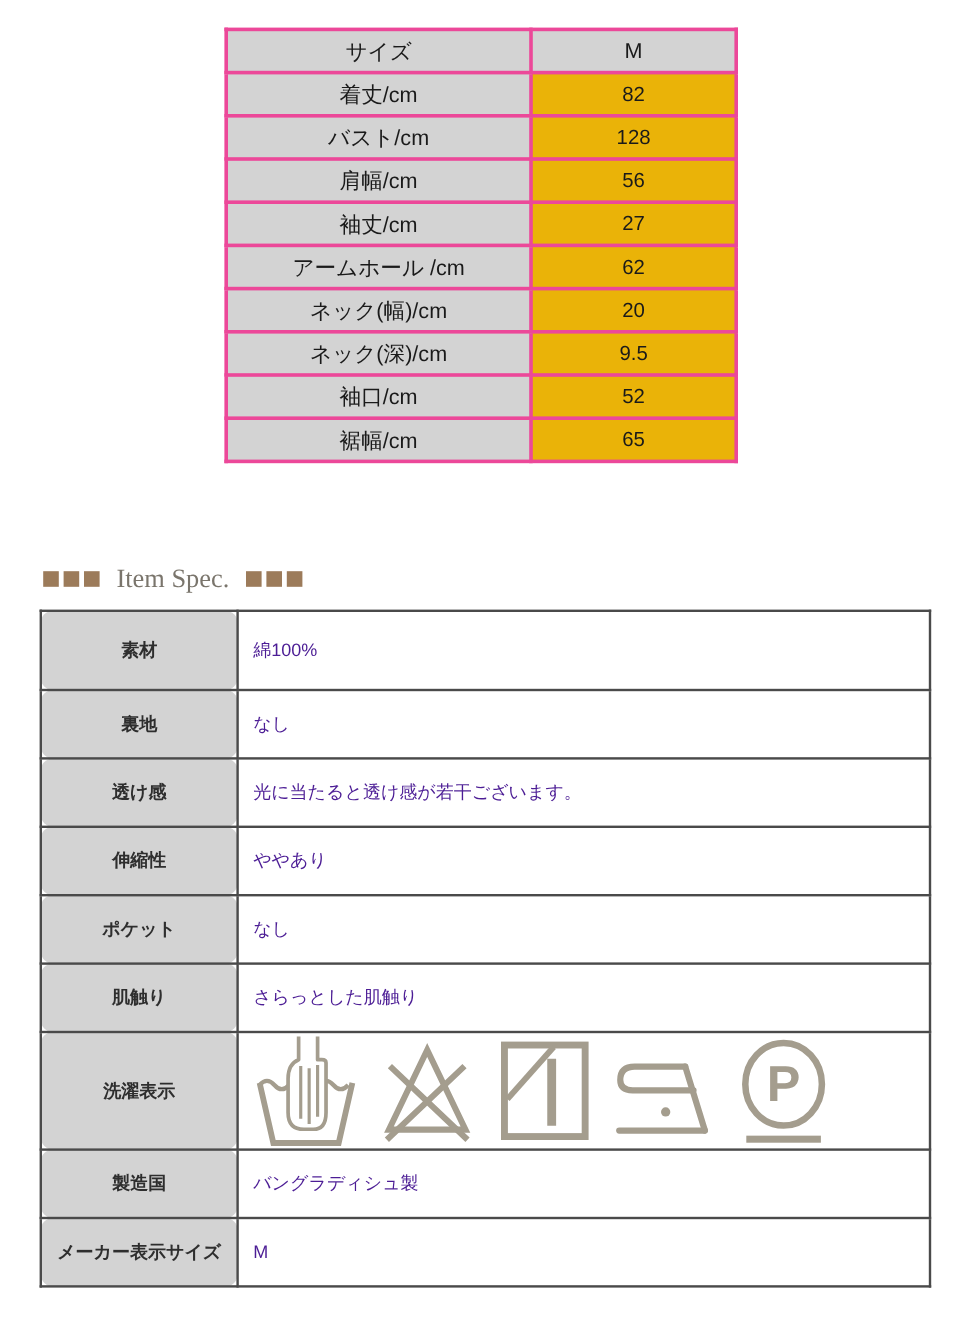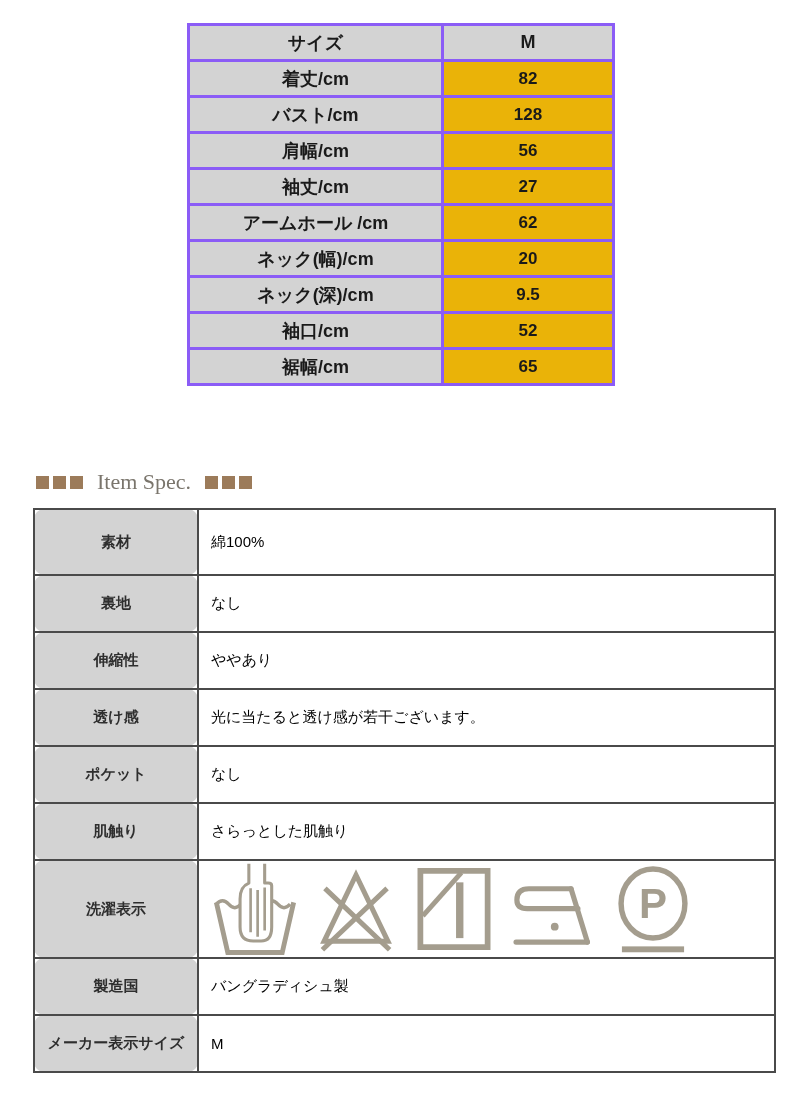--- a/index.html
+++ b/index.html
@@ -8,23 +8,23 @@
     font-family:"Liberation Sans","DejaVu Sans",sans-serif;
     position:relative;overflow:hidden;
   }
 
   
   .size-table{
     position:absolute;left:187px;top:23px;width:425px;
     border-collapse:collapse;table-layout:fixed;
   }
   .size-table th,.size-table td{
-    border:3px solid #8b5cf6;height:33px;padding:0;
+    border:3px solid #ec4899;height:33px;padding:0;
     text-align:center;vertical-align:middle;
-    font-weight:bold;font-size:18px;color:#1a1a1a;
+    font-weight:normal;font-size:18px;color:#1a1a1a;
   }
   .size-table th,.size-table td.lbl{background:#d3d3d3;}
   .size-table td.val{background:#eab308;font-size:17px;}
 
   
   .spec-heading{
     position:absolute;left:36px;top:470px;height:24px;
     display:flex;align-items:center;gap:14px;
   }
   .sq-group{display:flex;gap:4px;}
@@ -41,21 +41,21 @@
   }
   .spec-table td{
     border:2px solid #4a4a4a;padding:0;vertical-align:middle;
   }
   .spec-table td.lbl{
     background:#d3d3d3;width:162px;text-align:center;
     font-weight:bold;font-size:15px;color:#2e2e2e;border-radius:10px;
   }
   .spec-table td.val{
     background:#ffffff;text-align:left;padding:0 12px;
-    font-size:15px;color:#000000;margin-left:17px;
+    font-size:15px;color:#4c1d95;margin-left:17px;
   }
   tr.r-lg td{height:64px;}
   tr.r-std td{height:55px;}
   tr.r-icons td{height:96px;}
 
   .icons-wrap{display:flex;align-items:center;gap:15px;}
   .care-icon{flex:0 0 auto;}
 </style>
 </head>
 <body>
@@ -127,26 +127,26 @@
   <tbody>
       <tr class="r-lg">
     <td class="lbl">素材</td>
     <td class="val">綿100%</td>
   </tr>
   <tr class="r-std">
     <td class="lbl">裏地</td>
     <td class="val">なし</td>
   </tr>
   <tr class="r-std">
+    <td class="lbl">透け感</td>
+    <td class="val">光に当たると透け感が若干ございます。</td>
+  </tr>
+  <tr class="r-std">
     <td class="lbl">伸縮性</td>
     <td class="val">ややあり</td>
-  </tr>
-  <tr class="r-std">
-    <td class="lbl">透け感</td>
-    <td class="val">光に当たると透け感が若干ございます。</td>
   </tr>
   <tr class="r-std">
     <td class="lbl">ポケット</td>
     <td class="val">なし</td>
   </tr>
   <tr class="r-std">
     <td class="lbl">肌触り</td>
     <td class="val">さらっとした肌触り</td>
   </tr>
 

